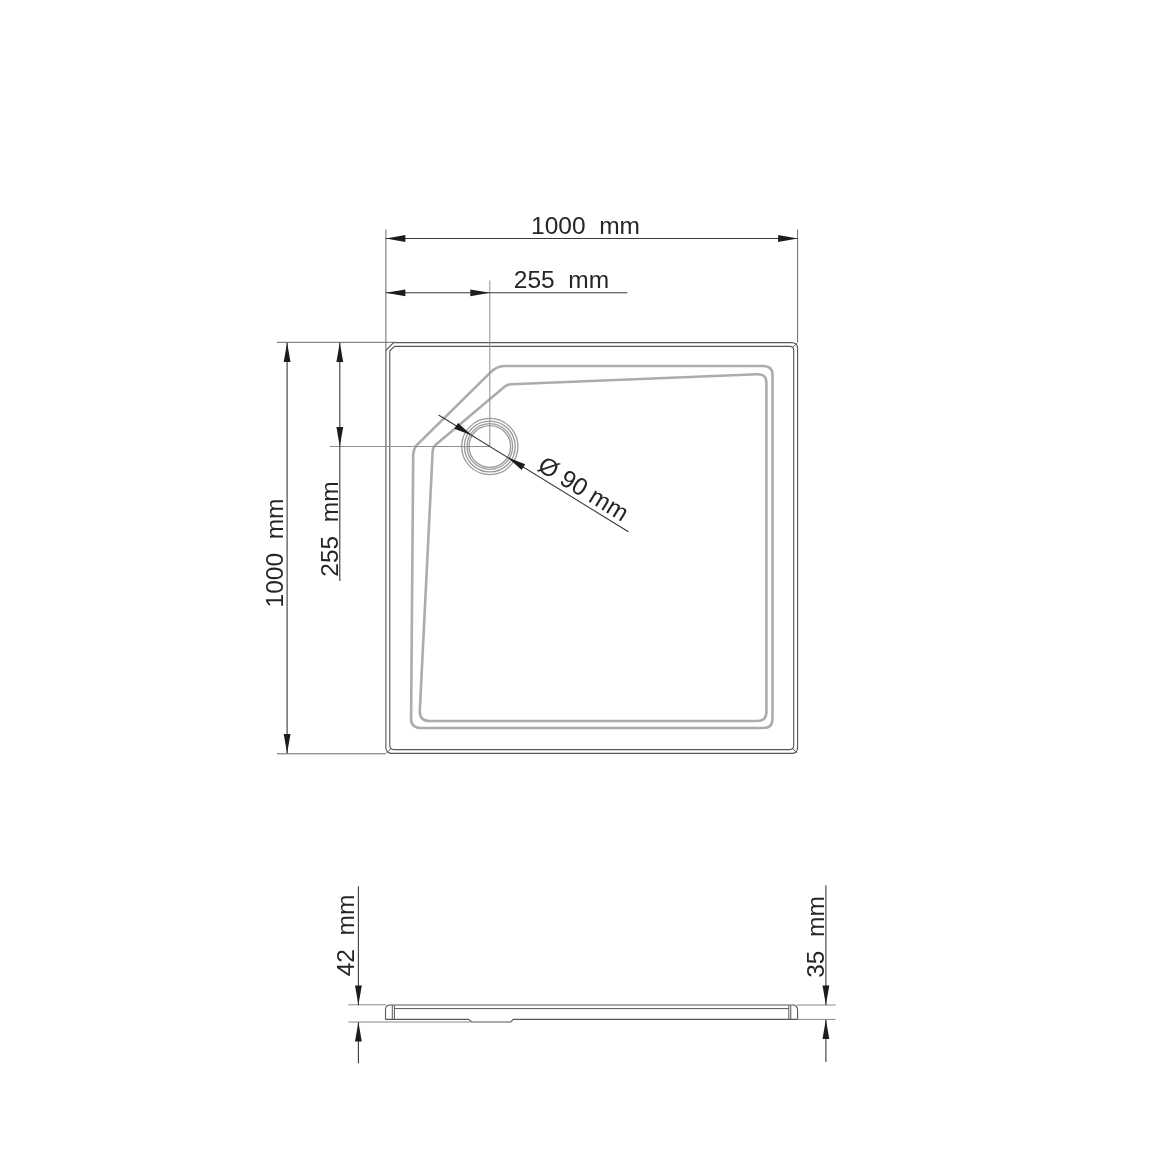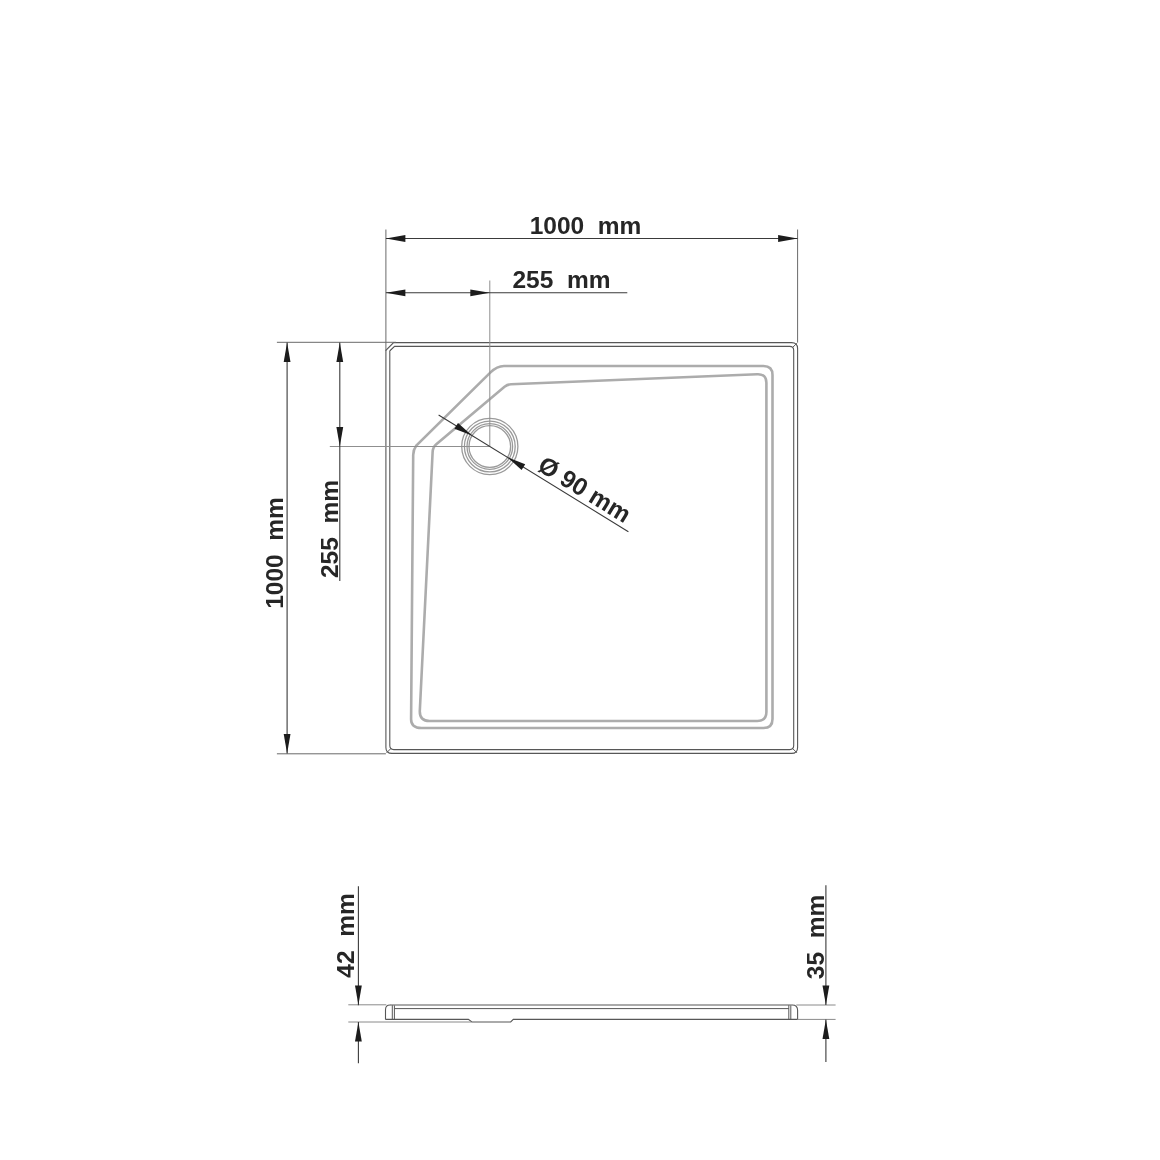--- a/index.html
+++ b/index.html
@@ -1,16 +1,16 @@
 <!DOCTYPE html>
 <html><head>
 <meta charset="utf-8">
 <style>
 html,body{margin:0;padding:0;background:#ffffff;}
-#page{width:928px;height:1160px;position:relative;background:#ffffff;font-weight:bold;}
+#page{width:928px;height:1160px;position:relative;background:#ffffff;}
 text{font-family:"Liberation Sans",sans-serif;fill:#262626;-webkit-font-smoothing:antialiased;}
 </style>
 </head>
 <body>
 <div id="page">
 <svg width="1160" height="1160" viewBox="0 0 1160 1160" xmlns="http://www.w3.org/2000/svg">
 
 <rect x="0" y="0" width="1160" height="1160" fill="#ffffff"></rect>
 
 <path d="M 393.6,342.6 H 791.6 Q 797.6,342.6 797.6,348.6 V 747.4 Q 797.6,753.4 791.6,753.4 H 391.9 Q 385.9,753.4 385.9,747.4 V 350.3 Z" fill="none" stroke="#575757" stroke-width="1.1"></path>

